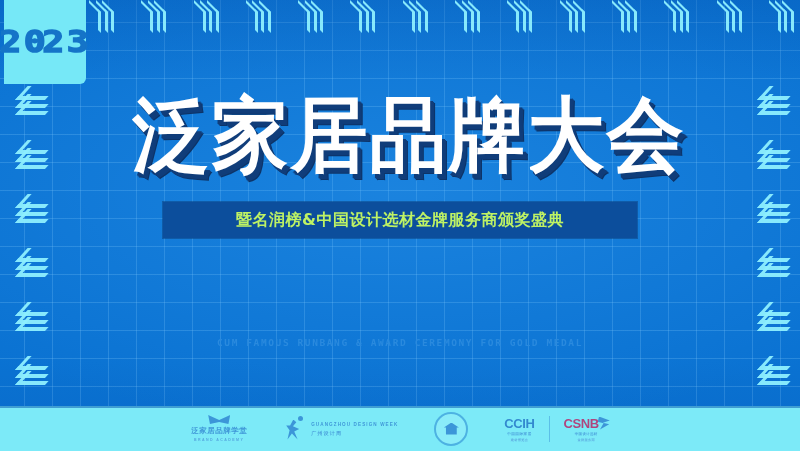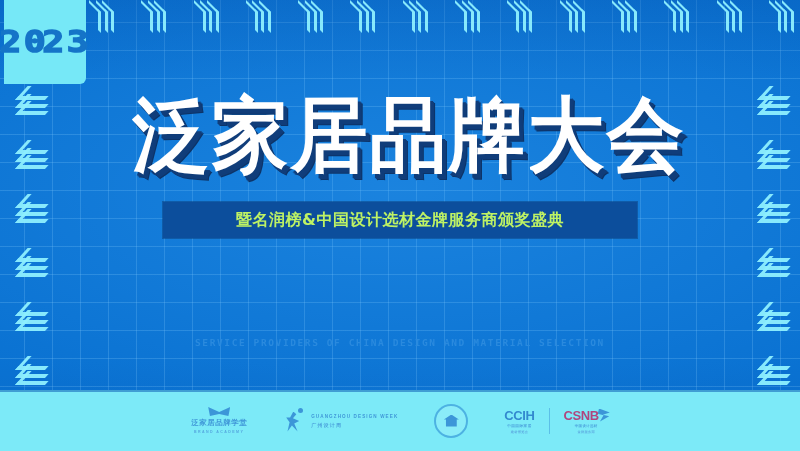--- a/index.html
+++ b/index.html
@@ -143,21 +143,21 @@
     font-weight:700;
     font-size:9.5px;
     letter-spacing:1.6px;
     line-height:13px;
     color:#2a8ade;
     white-space:nowrap;
   }
   
   .logo-band{
     position:absolute;left:0;bottom:0;
-    width:800px;height:61px;
+    width:800px;height:45px;
     background:#7ceaf8;
     display:flex;align-items:center;justify-content:center;
     gap:36px;
     z-index:8;
   }
   .logo-band:before{
     content:"";position:absolute;left:0;top:0;width:100%;height:2px;
     background:#0f5fb5;opacity:.55;
   }
   .logo{
@@ -374,21 +374,21 @@
 
   <div class="title-wrap">
     <div class="main-title">泛家居品牌大会</div>
   </div>
 
   <div class="sub-band">
     <div class="sub-band-text">暨名润榜&amp;中国设计选材金牌服务商颁奖盛典</div>
   </div>
 
   <div class="eng-wrap">
-    <div class="eng-line">SERVICE PROVIDERS OF CHINA DESIGN AND MATERIAL SELECTION</div>
+    <div class="eng-line">CUM FAMOUS RUNBANG &amp; AWARD CEREMONY FOR GOLD MEDAL</div>
   </div>
 
   <div class="logo-band">
 
     <div class="logo logo-1">
       <div class="lg1-mark"></div>
       <div class="lg1-t1">泛家居品牌学堂</div>
       <div class="lg1-t2">BRAND ACADEMY</div>
     </div>
 

